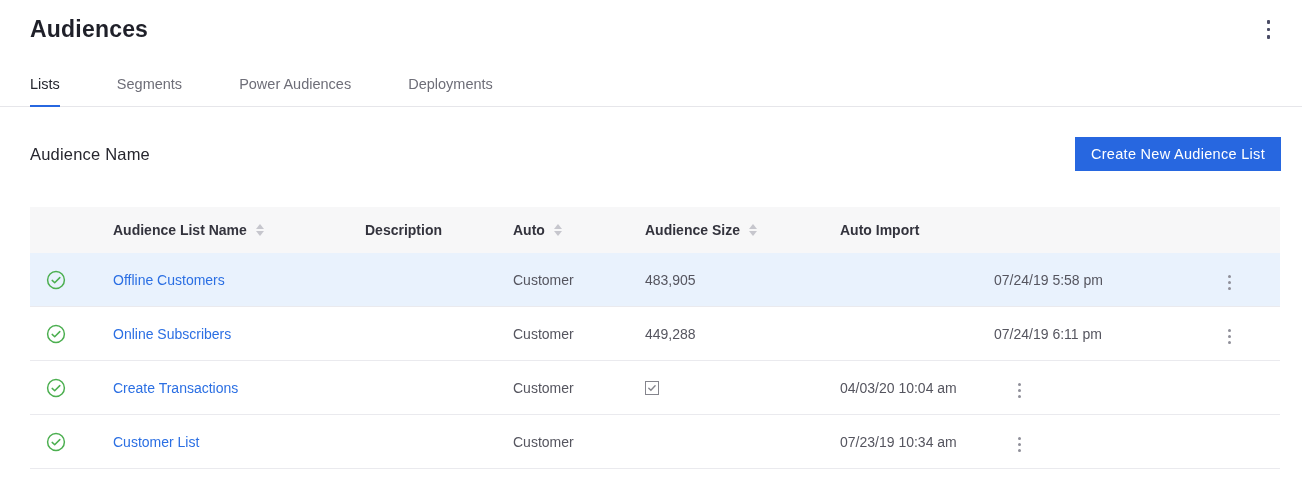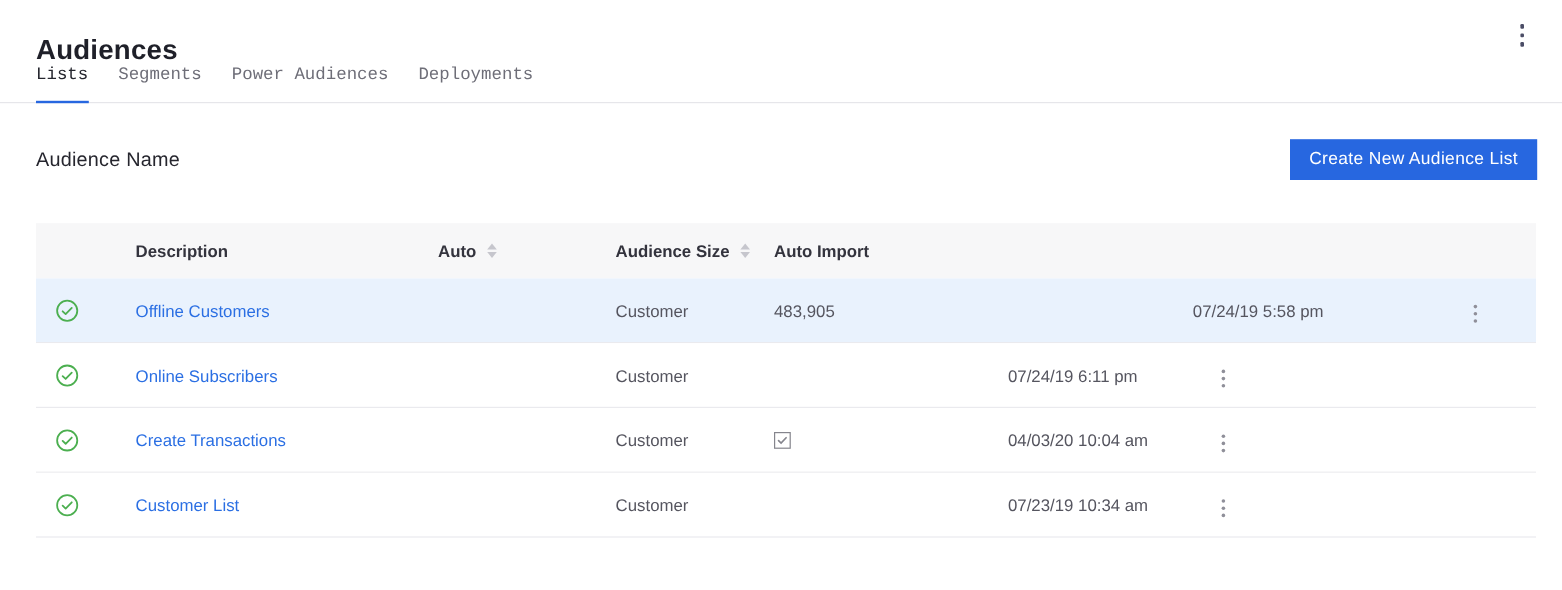--- a/index.html
+++ b/index.html
@@ -10,27 +10,27 @@
     --header-bg:#F7F7F8;
     --border:#E6E6EA;
     --text-dark:#25262E;
     --text-gray:#55555F;
     --tab-gray:#6E6E78;
   }
   *{margin:0;padding:0;box-sizing:border-box;}
   html,body{width:1302px;height:492px;background:#fff;overflow:hidden;
     font-family:"Liberation Sans","DejaVu Sans",sans-serif;color:var(--text-dark);}
   
-  .page-header{position:relative;padding:28px 30px 0;}
+  .page-header{position:relative;padding:16px 30px 0;}
   .page-title{font-size:23px;font-weight:700;letter-spacing:.2px;color:#1F2029;}
   .page-kebab{position:absolute;right:30px;top:18px;display:flex;flex-direction:column;
     gap:4px;align-items:center;cursor:pointer;padding:2px;}
   .page-kebab .dot{width:3.5px;height:3.5px;border-radius:1px;background:#4B4D66;}
   
-  .tabs{display:flex;gap:25px;padding:0 30px;border-bottom:1px solid var(--border);font-family:Liberation Mono, monospace;}
+  .tabs{display:flex;gap:57px;padding:0 30px;margin-top:33px;border-bottom:1px solid var(--border);}
   .tab{font-size:14.5px;color:var(--tab-gray);padding-bottom:13px;cursor:pointer;}
   .tab.active{color:var(--text-dark);border-bottom:2px solid var(--accent-blue);margin-bottom:-1px;}
   
   .section-bar{display:flex;justify-content:space-between;align-items:center;
     padding:30px 21px 0 30px;}
   .section-title{font-size:16.5px;color:#26262E;letter-spacing:.2px;}
   .create-btn{background:var(--accent-blue);color:#fff;border:none;border-radius:0;
     font-family:inherit;font-size:14.5px;letter-spacing:.3px;padding:9px 16px;cursor:pointer;}
   
   .table{margin:36px 22px 0 30px;}
@@ -78,20 +78,27 @@
 <div class="section-bar">
   <div class="section-title">Audience Name</div>
   <button class="create-btn">Create New Audience List</button>
 </div>
 
 <div class="table">
 
   <div class="thead">
     <div class="cell"></div>
     <div class="cell hcell">
+      <span>Audience List Name</span>
+      <span class="sort">
+          <i class="up"></i>
+          <i class="down"></i>
+        </span>
+    </div>
+    <div class="cell hcell">
       <span>Description</span>
     </div>
     <div class="cell hcell">
       <span>Auto</span>
       <span class="sort">
           <i class="up"></i>
           <i class="down"></i>
         </span>
     </div>
     <div class="cell hcell">
@@ -138,20 +145,21 @@
       <span class="check-icon">
         <svg width="20" height="20" viewBox="0 0 20 20">
             <circle cx="10" cy="10" r="8.4" fill="none" stroke="#4CAF50" stroke-width="1.5"></circle>
             <path d="M6.2 10.4l2.5 2.4 5.1-5.2" fill="none" stroke="#4CAF50" stroke-width="1.5" stroke-linecap="round" stroke-linejoin="round"></path>
           </svg>
       </span>
     </div>
     <div class="cell"><a class="link">Online Subscribers</a></div>
     <div class="cell muted"></div>
     <div class="cell muted">Customer</div>
+    <div class="cell muted">449,288</div>
     <div class="cell">
       
     </div>
     <div class="cell muted">07/24/19 6:11 pm</div>
     <div class="cell actions">
       <span class="row-kebab">
         <span class="dot"></span>
         <span class="dot"></span>
         <span class="dot"></span>
       </span>

